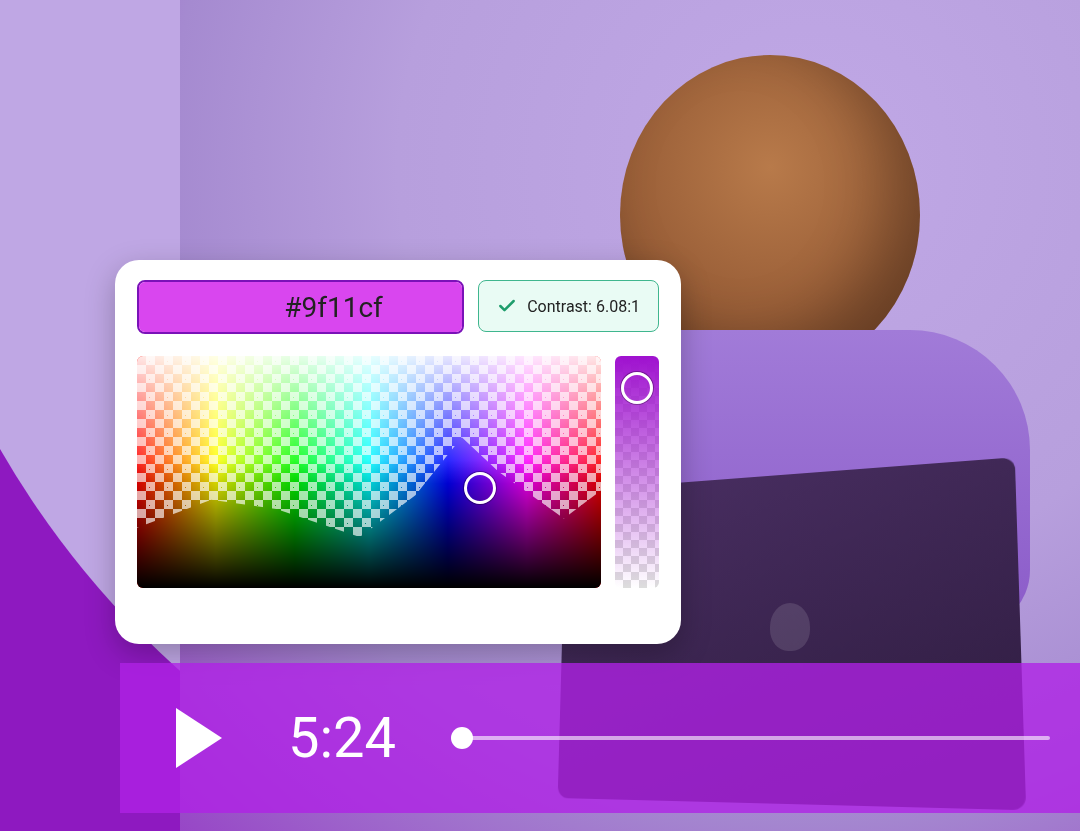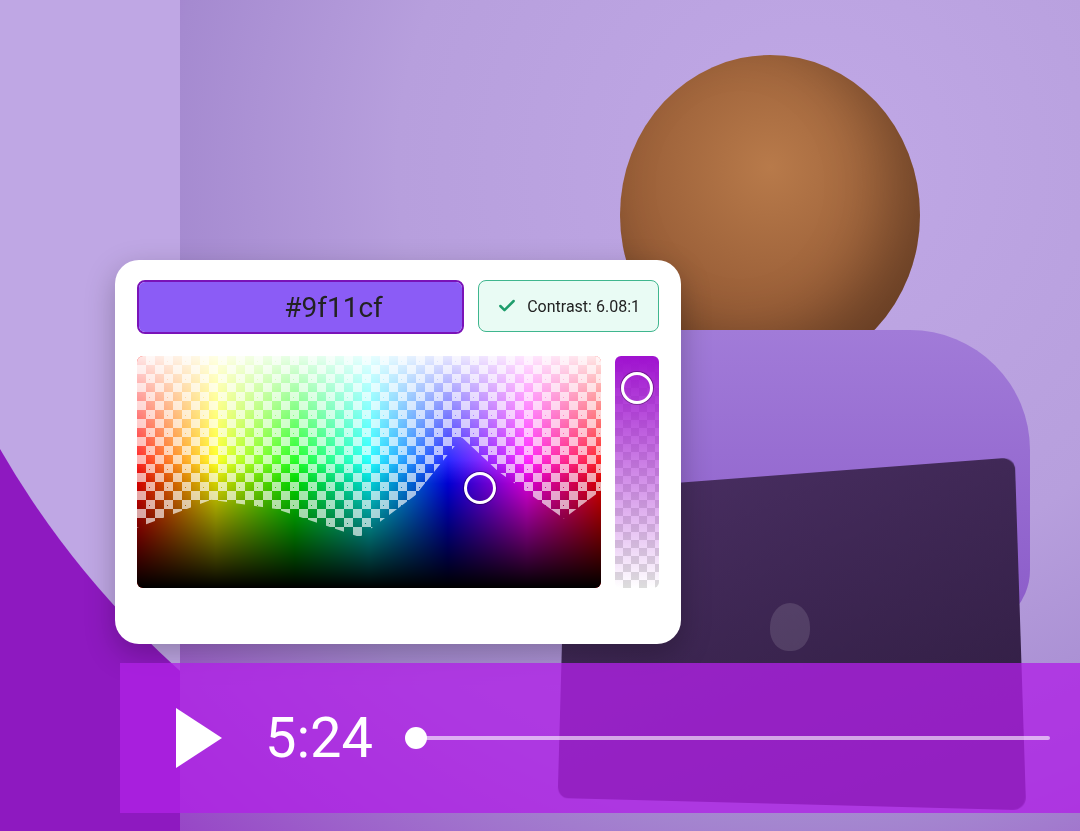--- a/index.html
+++ b/index.html
@@ -21,21 +21,21 @@
           background:linear-gradient(160deg,#4a2f63,#2d1b3e);border-radius:12px;
           transform:perspective(800px) rotateX(6deg) rotateY(-14deg);}
   .apple{position:absolute;bottom:180px;right:270px;width:40px;height:48px;border-radius:50% 50% 45% 45%;
          background:rgba(255,255,255,.12);}
   
   .card{position:absolute;left:115px;top:260px;width:522px;height:340px;background:#fff;
         border-radius:24px;padding:20px 22px 24px 22px;box-shadow:0 10px 30px rgba(0,0,0,.25);}
   .row{display:flex;gap:14px;align-items:stretch;}
   .hexwrap{flex:1;display:flex;border:2px solid #7a12b8;border-radius:8px;overflow:hidden;height:50px;}
   .hexwrap .sw{width:48px;background:#9f11cf;}
-  .hexinput{flex:1;border:0;outline:0;text-align:center;font-size:28px;color:#222;background:#8b5cf6;
+  .hexinput{flex:1;border:0;outline:0;text-align:center;font-size:28px;color:#222;background:#d946ef;
             font-family:inherit;padding-left:16px;}
   .contrast{flex:0 0 auto;display:flex;align-items:center;gap:10px;height:50px;padding:0 18px;
             border:1.5px solid #3fb68e;background:#e9fbf4;color:#222;border-radius:8px;font-size:16px;}
   .check{width:20px;height:20px;}
   .pickerwrap{position:relative;margin-top:22px;display:flex;gap:14px;height:232px;}
   .picker{flex:1;position:relative;border-radius:6px;overflow:hidden;}
   .picker .hue{position:absolute;inset:0;background:linear-gradient(90deg,
       #ff0000 0%,#ffff00 17%,#00ff00 34%,#00ffff 50%,#0000ff 67%,#ff00ff 84%,#ff0000 100%);}
   .picker .white{position:absolute;inset:0;background:linear-gradient(180deg,rgba(255,255,255,.9),rgba(255,255,255,0) 55%);}
   .picker .black{position:absolute;inset:0;background:linear-gradient(0deg,#000 0%,rgba(0,0,0,0) 55%);}
@@ -52,21 +52,21 @@
   }
   .thumb{position:absolute;width:26px;height:26px;border:3px solid #fff;border-radius:50%;
          box-shadow:0 0 0 1px rgba(0,0,0,.3);transform:translate(-50%,-50%);}
   .alpha{width:44px;border-radius:6px;position:relative;
          background:linear-gradient(180deg,#9f11cf 0%,rgba(159,17,207,0) 100%),
                     repeating-conic-gradient(#ddd 0 25%,#fff 0 50%) 0 0/16px 16px;}
   .alpha .athumb{position:absolute;left:50%;transform:translate(-50%,-50%);width:26px;height:26px;
                  border:3px solid #fff;border-radius:50%;box-shadow:0 0 0 1px rgba(0,0,0,.3);}
   
   .videobar{position:absolute;left:120px;right:0;bottom:18px;height:150px;
-            background:rgba(176,33,229,.78);display:flex;align-items:center;gap:43px;
+            background:rgba(176,33,229,.78);display:flex;align-items:center;gap:66px;
             padding:0 30px 0 56px;box-sizing:border-box;}
   .play{width:0;height:0;border-left:46px solid #fff;border-top:30px solid transparent;
         border-bottom:30px solid transparent;cursor:pointer;}
   .time{color:#fff;font-size:56px;font-weight:400;}
   .track{flex:1;height:4px;background:rgba(255,255,255,.6);position:relative;border-radius:2px;cursor:pointer;}
   .dot{position:absolute;left:0;top:50%;transform:translate(-50%,-50%);width:22px;height:22px;
        background:#fff;border-radius:50%;}
 </style>
 </head>
 <body>

